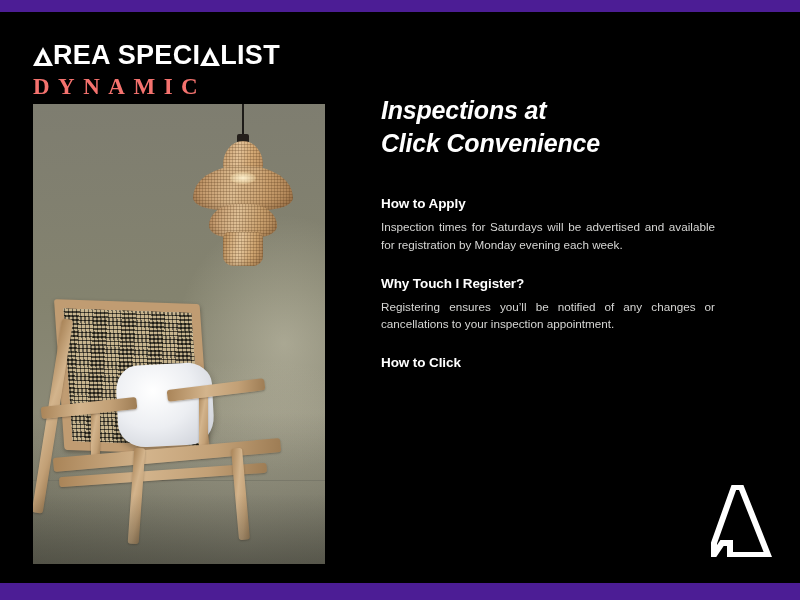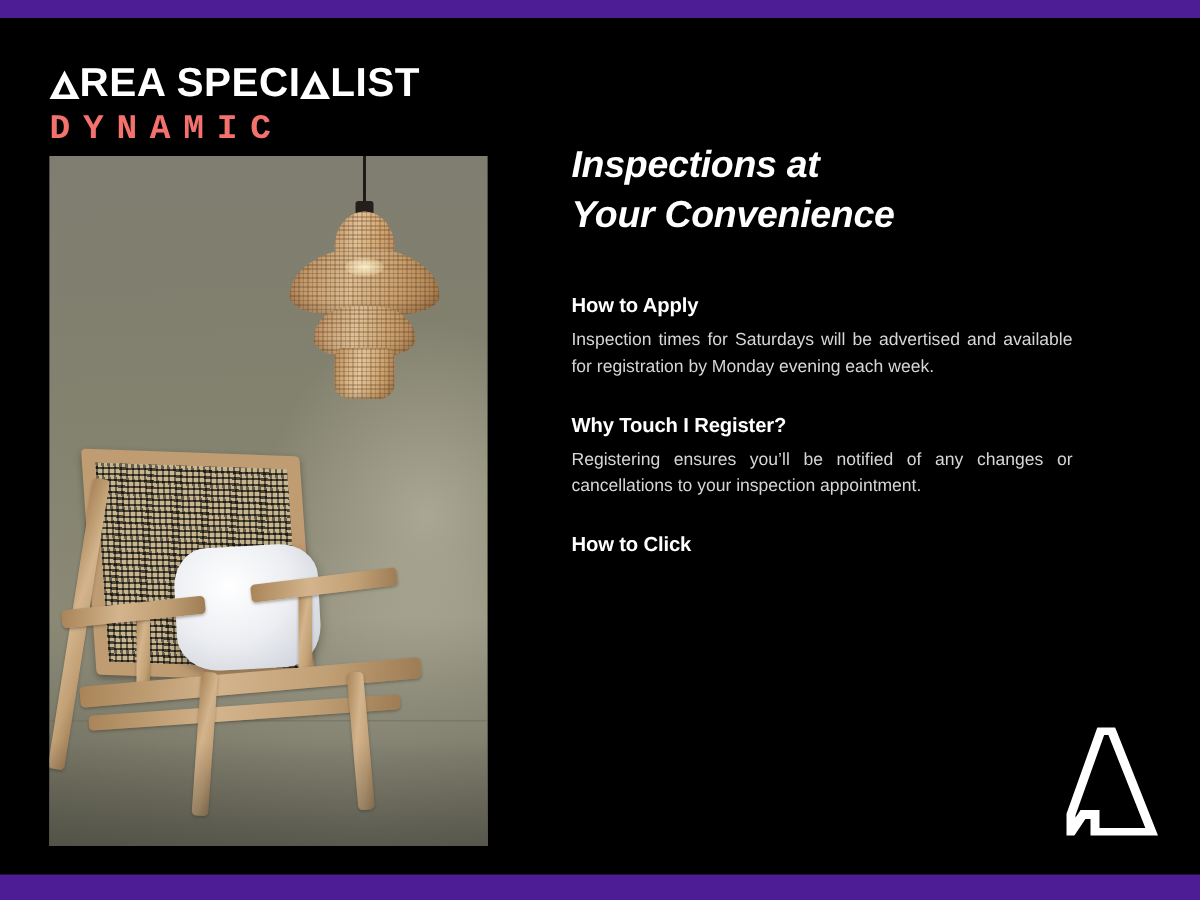--- a/index.html
+++ b/index.html
@@ -72,21 +72,21 @@
     position: absolute;
     left: 5.5px; top: 8px;
     width: 0; height: 0;
     border-left: 4.5px solid transparent;
     border-right: 4.5px solid transparent;
     border-bottom: 9px solid #000000;
   }
   .brand-sub {
     display: block;
     margin-top: 6px;
-    font-family: Liberation Mono, monospace;
+    font-family: Liberation Serif, serif;
     font-weight: 700;
     font-size: 23px;
     letter-spacing: 8.5px;
     color: #f4726e;
     white-space: nowrap;
   }
 
   
   .photo {
     position: absolute;
@@ -337,21 +337,21 @@
         <div class="bar chair-legfront"></div>
         <div class="bar chair-legrear"></div>
       </div>
 
       <div class="photo-shadow"></div>
     </div>
 
     <div class="content">
       <h1 class="headline">
         <span class="ln">Inspections at</span>
-        <span class="ln">Your Convenience</span>
+        <span class="ln">Click Convenience</span>
       </h1>
 
       <div class="section">
         <h2 class="sec-title">How to Apply</h2>
         <p class="sec-body">Inspection times for Saturdays will be advertised and available for registration by Monday evening each week.</p>
       </div>
 
       <div class="section">
         <h2 class="sec-title">Why Touch I Register?</h2>
         <p class="sec-body">Registering ensures you’ll be notified of any changes or cancellations to your inspection appointment.</p>

